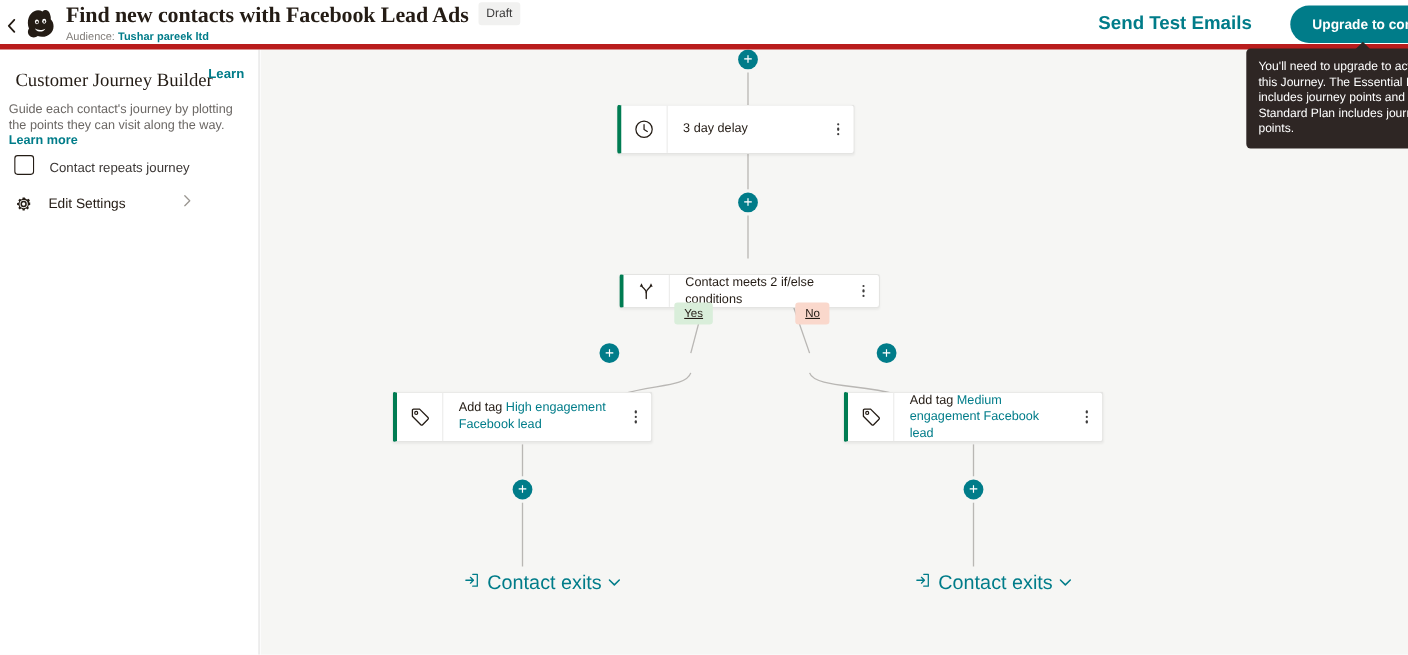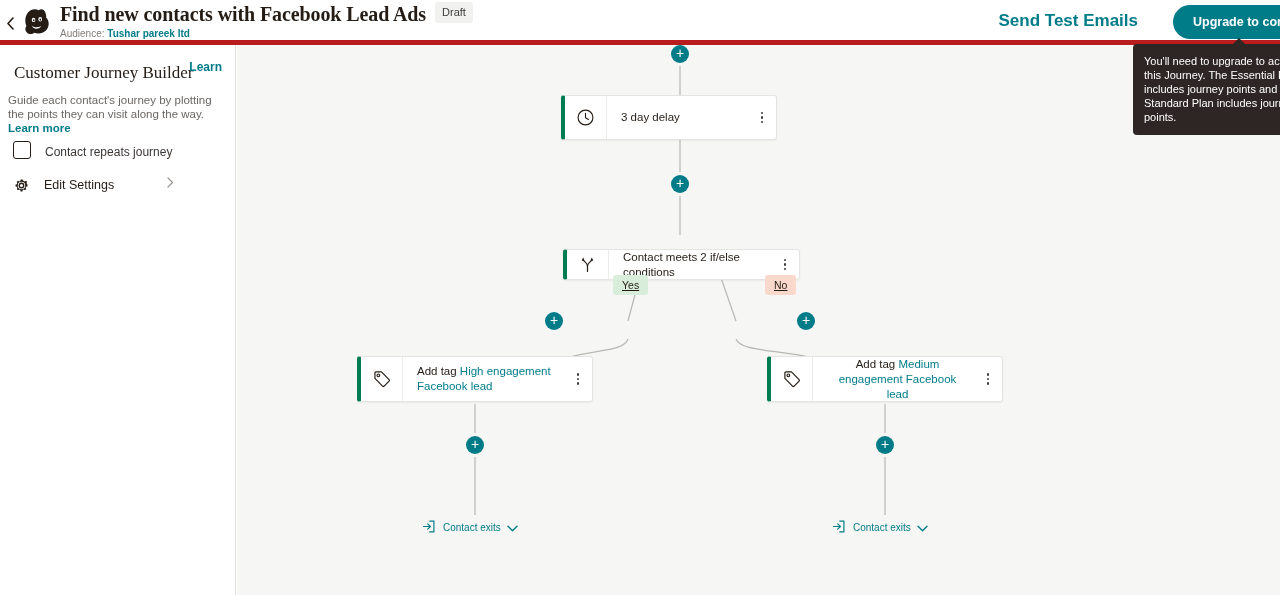--- a/index.html
+++ b/index.html
@@ -200,21 +200,21 @@
     color: #241c15;
     text-decoration: underline;
   }
   .branch-yes { background: #d9eeda; }
   .branch-no  { background: #fad8cc; }
 
   
   .exit {
     position: absolute; z-index: 28;
     display: flex; align-items: center; gap: 7px;
-    color: #007c89; font-size: 10px; cursor: pointer;
+    color: #007c89; font-size: 18px; cursor: pointer;
   }
   .exit-chev { font-size: 11px; margin-left: -1px; }
 </style>
 </head>
 <body>
 
 <div class="header">
 
   <div class="back-chevron">
     <svg width="9" height="13" viewBox="0 0 9 13">
@@ -355,21 +355,21 @@
   </div>
   <div class="node-body">Contact meets 2 if/else conditions</div>
   <div class="node-menu">
       <i></i>
       <i></i>
       <i></i>
     </div>
 </div>
 
 <div class="branch-label branch-yes" style="left:613px; top:275px;">Yes</div>
-<div class="branch-label branch-no" style="left:765px; top:275px;">No</div>
+<div class="branch-label branch-no" style="left:723px; top:275px;">No</div>
 
 <div class="node" style="left:357px; top:356px; width:236px; height:46px;">
   <div class="node-icon">
     <svg width="20" height="20" viewBox="0 0 22 22">
       <path d="M3.2 10.4 L3.2 4.4 C3.2 3.7 3.7 3.2 4.4 3.2 L10.4 3.2 L18.8 11.6 C19.3 12.1 19.3 12.9 18.8 13.4 L13.4 18.8 C12.9 19.3 12.1 19.3 11.6 18.8 Z" fill="none" stroke="#241c15" stroke-width="1.3" stroke-linejoin="round"></path>
       <circle cx="7" cy="7" r="1.5" fill="none" stroke="#241c15" stroke-width="1.2"></circle>
     </svg>
   </div>
   <div class="node-body">
     <span><span>Add tag </span><span class="node-link">High engagement Facebook lead</span></span>
@@ -381,21 +381,21 @@
     </div>
 </div>
 
 <div class="node" style="left:767px; top:356px; width:236px; height:46px;">
   <div class="node-icon">
     <svg width="20" height="20" viewBox="0 0 22 22">
       <path d="M3.2 10.4 L3.2 4.4 C3.2 3.7 3.7 3.2 4.4 3.2 L10.4 3.2 L18.8 11.6 C19.3 12.1 19.3 12.9 18.8 13.4 L13.4 18.8 C12.9 19.3 12.1 19.3 11.6 18.8 Z" fill="none" stroke="#241c15" stroke-width="1.3" stroke-linejoin="round"></path>
       <circle cx="7" cy="7" r="1.5" fill="none" stroke="#241c15" stroke-width="1.2"></circle>
     </svg>
   </div>
-  <div class="node-body" style="padding-right:34px;text-align:center;">
+  <div class="node-body" style="padding-right:34px;">
     <span><span>Add tag </span><span class="node-link">Medium engagement Facebook lead</span></span>
   </div>
   <div class="node-menu">
       <i></i>
       <i></i>
       <i></i>
     </div>
 </div>
 
 <div class="exit" style="left:421px; top:519px;">

